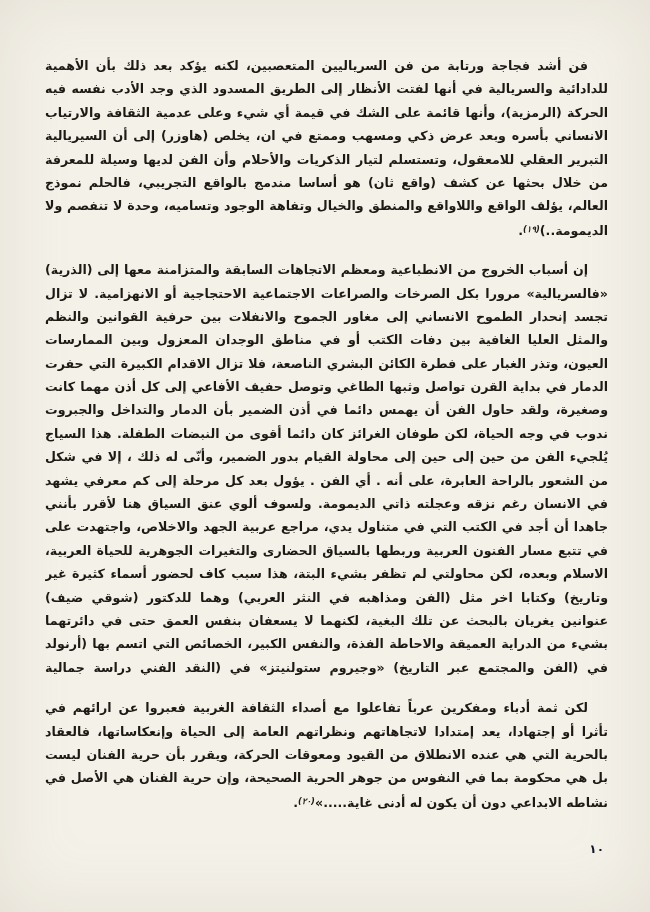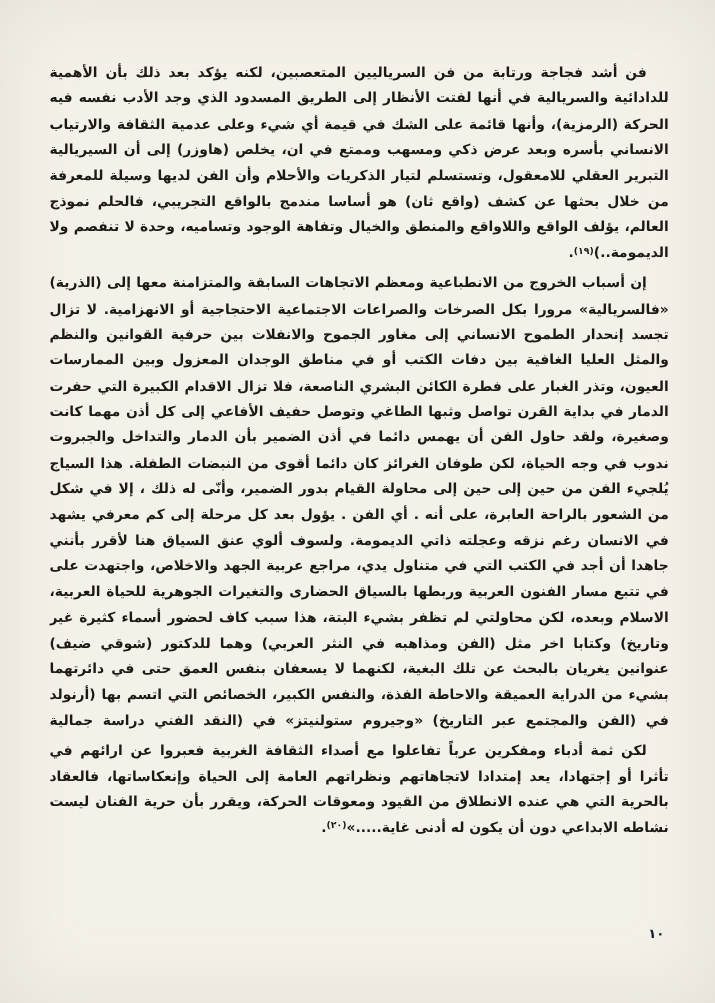--- a/index.html
+++ b/index.html
@@ -12,38 +12,39 @@
     font-family:"DejaVu Sans",sans-serif;
     color:#1d1a15;
     overflow:hidden;
   }
   .text-block{
     position:absolute;
     top:54px;left:45px;right:42px;
     direction:rtl;
   }
   .para{margin:0;}
-  .para + .para{margin-top:4px;}
+  .para + .para{margin-top:17px;}
   .line{
     font-size:12.6px;
     font-weight:bold;
     line-height:23.4px;
     height:23.4px;
     overflow:hidden;
     text-align:justify;
     text-align-last:justify;
     white-space:normal;
   }
   .line.first{padding-right:20px;}
   .line.last{text-align-last:start;}
   .line.last.center{text-align-last:center;}
   .line sup{
     font-size:8.5px;
     font-weight:bold;
     vertical-align:3px;
+    font-style:italic;
   }
   .page-number{
     position:absolute;
     top:842px;right:46px;
     font-size:12px;
     font-weight:bold;
     direction:rtl;
     color:#0f172a;
   }
 </style>
@@ -79,17 +80,18 @@
         <div class="line">الاسلام وبعده، لكن محاولتي لم تظفر بشيء البتة، هذا سبب كاف لحضور أسماء كثيرة غير عربية</div>
         <div class="line">وتاريخ) وكتابا اخر مثل (الفن ومذاهبه في النثر العربي) وهما للدكتور (شوقي ضيف) ليحملان</div>
         <div class="line">عنوانين يغريان بالبحث عن تلك البغية، لكنهما لا يسعفان بنفس العمق حتى في دائرتهما الألسنية</div>
         <div class="line">بشيء من الدراية العميقة والاحاطة الفذة، والنفس الكبير، الخصائص التي اتسم بها (أرنولد هاوزر)</div>
         <div class="line last center">في (الفن والمجتمع عبر التاريخ) «وجيروم ستولنيتز» في (النقد الفني دراسة جمالية وفلسفية).</div>
       </div>
       <div class="para">
         <div class="line first">لكن ثمة أدباء ومفكرين عرباً تفاعلوا مع أصداء الثقافة الغربية فعبروا عن ارائهم في الفن، أما</div>
         <div class="line">تأثرا أو إجتهادا، يعد إمتدادا لاتجاهاتهم ونظراتهم العامة إلى الحياة وإنعكاساتها، فالعقاد يربط الجمال</div>
         <div class="line">بالحرية التي هي عنده الانطلاق من القيود ومعوقات الحركة، ويقرر بأن حرية الفنان ليست مطلقة</div>
+        <div class="line">بل هي محكومة بما في النفوس من جوهر الحرية الصحيحة، وإن حرية الفنان هي الأصل في</div>
         <div class="line last"><span>نشاطه الابداعي دون أن يكون له أدنى غاية.....»</span><sup>(٢٠)</sup><span>.</span></div>
       </div>
     </div>
   <div class="page-number">١٠</div>
 </div>
 
 </body></html>

